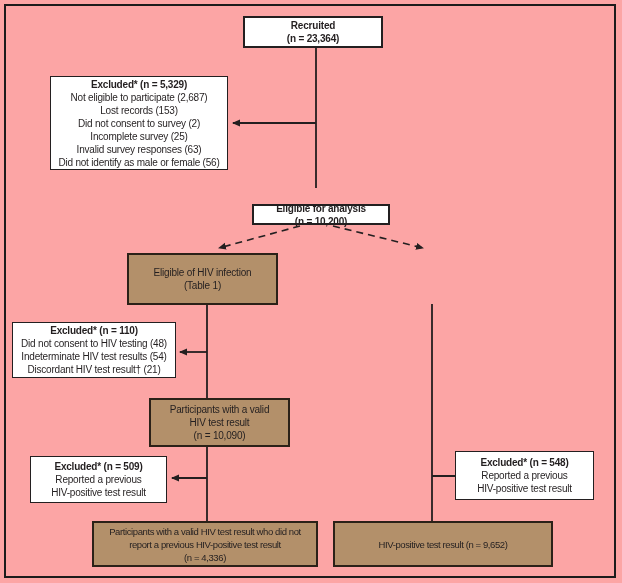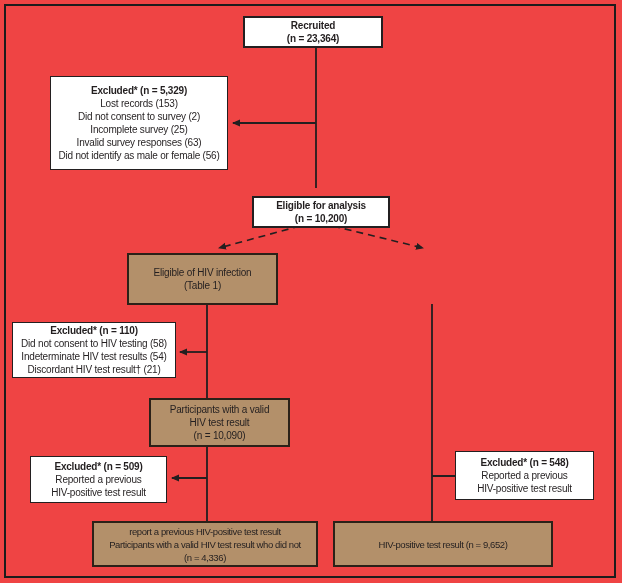--- a/index.html
+++ b/index.html
@@ -1,17 +1,17 @@
 <!DOCTYPE html>
 <html style="--tan: #b3906a; --dark: #2b2118; --ink: #231f20; --frame: #1c1c1c;"><head>
 <meta charset="utf-8">
 <style>
   html,body{margin:0;padding:0;background:#fff;}
   #stage{
-    position:relative;width:622px;height:583px;background:#ef4444;overflow:hidden;
+    position:relative;width:622px;height:583px;background:#fca5a5;overflow:hidden;
     font-family:"Liberation Sans",sans-serif;
   }
   #frame{
     position:absolute;left:4px;top:4px;width:612px;height:574px;
     border:2px solid var(--frame,#1c1c1c);box-sizing:border-box;
   }
   svg.connectors{position:absolute;left:0;top:0;width:622px;height:583px;}
   .connector{stroke:var(--ink,#231f20);stroke-width:1.8;fill:none;}
   .dashed{stroke:var(--ink,#231f20);stroke-width:1.6;fill:none;stroke-dasharray:7 5;}
   .box{
@@ -59,41 +59,42 @@
     <path class="connector" d="M432,476 H467" marker-end="url(#ah)"></path>
   </svg>
 
   <div class="box white thick bold" style="left:243px;top:16px;width:140px;height:32px">
     <div>Recruited</div>
     <div>(n = 23,364)</div>
   </div>
 
   <div class="box white" style="left:50px;top:76px;width:178px;height:94px">
     <div class="title">Excluded* (n = 5,329)</div>
+    <div>Not eligible to participate (2,687)</div>
     <div>Lost records (153)</div>
     <div>Did not consent to survey (2)</div>
     <div>Incomplete survey (25)</div>
     <div>Invalid survey responses (63)</div>
     <div>Did not identify as male or female (56)</div>
   </div>
 
-  <div class="box white thick bold" style="left:252px;top:196px;width:138px;height:32px">
+  <div class="box white thick bold" style="left:252px;top:204px;width:138px;height:21px">
     <div>Eligible for analysis</div>
     <div>(n = 10,200)</div>
   </div>
 
   <div class="box tan" style="left:127px;top:253px;width:151px;height:52px">
     <div>Eligible of HIV infection</div>
     <div>(Table 1)</div>
   </div>
 
 
   <div class="box white" style="left:12px;top:322px;width:164px;height:56px">
     <div class="title">Excluded* (n = 110)</div>
-    <div>Did not consent to HIV testing (58)</div>
+    <div>Did not consent to HIV testing (48)</div>
     <div>Indeterminate HIV test results (54)</div>
     <div>Discordant HIV test result† (21)</div>
   </div>
 
   <div class="box tan" style="left:149px;top:398px;width:141px;height:49px">
     <div>Participants with a valid</div>
     <div>HIV test result</div>
     <div>(n = 10,090)</div>
   </div>
 
@@ -103,22 +104,22 @@
     <div>HIV-positive test result</div>
   </div>
 
   <div class="box white" style="left:455px;top:451px;width:139px;height:49px">
     <div class="title">Excluded* (n = 548)</div>
     <div>Reported a previous</div>
     <div>HIV-positive test result</div>
   </div>
 
   <div class="box tan tight" style="left:92px;top:521px;width:226px;height:46px">
+    <div>Participants with a valid HIV test result who did not</div>
     <div>report a previous HIV-positive test result</div>
-    <div>Participants with a valid HIV test result who did not</div>
     <div>(n = 4,336)</div>
   </div>
 
   <div class="box tan tight" style="left:333px;top:521px;width:220px;height:46px">
     <div>HIV-positive test result (n = 9,652)</div>
   </div>
 
 </div>
 
 </body></html>

